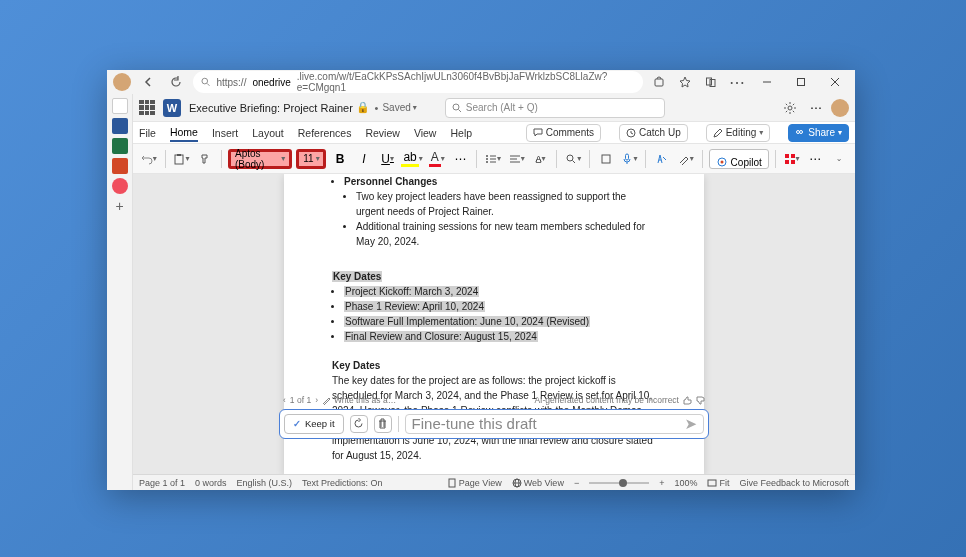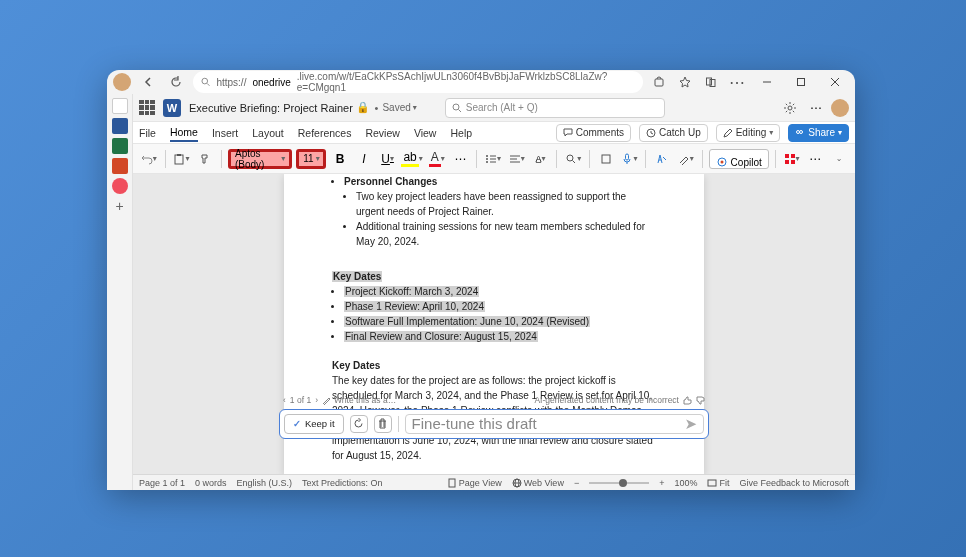--- a/index.html
+++ b/index.html
@@ -1,19 +1,19 @@
 <!DOCTYPE html>
 <html><head>
 <meta charset="utf-8">
 <style>
 * { margin: 0; padding: 0; box-sizing: border-box; font-family: "Segoe UI", sans-serif; }
 body { width: 966px; height: 557px; background: linear-gradient(135deg, #4f8fd8 0%, #3571b5 100%); overflow: hidden; position: relative; }
 
 
-.browser { position: absolute; left: 107px; top: 70px; width: 748px; height: 420px; background: #f3f3f3; border-radius: 12px; box-shadow: 0 8px 32px rgba(0,0,0,0.3); display: flex; flex-direction: column; }
+.browser { position: absolute; left: 107px; top: 70px; width: 748px; height: 420px; background: #f3f3f3; border-radius: 0; box-shadow: 0 8px 32px rgba(0,0,0,0.3); display: flex; flex-direction: column; }
 .titlebar { height: 24px; display: flex; align-items: center; padding: 0 6px; gap: 6px; }
 .avatar-small { width: 18px; height: 18px; border-radius: 50%; background: #d4a574; }
 .nav-btn { width: 22px; height: 22px; display: flex; align-items: center; justify-content: center; color: #555; cursor: pointer; border-radius: 4px; }
 .addr-bar { flex: 1; height: 22px; background: #fff; border-radius: 11px; display: flex; align-items: center; padding: 0 8px; font-size: 10px; color: #666; gap: 6px; }
 .addr-bar .host { color: #000; }
 .tb-icon { width: 20px; height: 20px; display: flex; align-items: center; justify-content: center; color: #555; cursor: pointer; }
 .win-ctrl { width: 28px; height: 20px; display: flex; align-items: center; justify-content: center; color: #444; cursor: pointer; }
 
 
 .left-strip { position: absolute; left: 0; top: 24px; bottom: 0; width: 26px; background: #f3f3f3; display: flex; flex-direction: column; align-items: center; gap: 4px; padding-top: 4px; border-right: 1px solid #e0e0e0; }
@@ -29,21 +29,21 @@
 .word-logo { width: 18px; height: 18px; background: #2b579a; border-radius: 3px; color: #fff; font-size: 11px; font-weight: bold; display: flex; align-items: center; justify-content: center; }
 .doc-name { font-size: 11px; color: #222; display: flex; align-items: center; gap: 4px; }
 .saved { font-size: 10px; color: #666; display: flex; align-items: center; gap: 2px; }
 .search-box { width: 220px; height: 20px; background: #fff; border: 1px solid #d0d0d0; border-radius: 4px; display: flex; align-items: center; padding: 0 6px; font-size: 10px; color: #888; gap: 4px; margin-left: 20px; }
 .title-right { margin-left: auto; display: flex; align-items: center; gap: 4px; }
 
 
 .ribbon-tabs { height: 22px; display: flex; align-items: center; padding: 0 6px; gap: 14px; font-size: 10.5px; color: #333; border-bottom: 1px solid #e5e5e5; }
 .ribbon-tabs .tab { cursor: pointer; padding: 2px 0; }
 .ribbon-tabs .tab.active { border-bottom: 2px solid #2b579a; color: #000; font-weight: 500; }
-.ribbon-right { margin-left: auto; display: flex; gap: 8px; align-items: center; }
+.ribbon-right { margin-left: auto; display: flex; gap: 18px; align-items: center; }
 .pill { height: 18px; border: 1px solid #d0d0d0; border-radius: 4px; padding: 0 6px; font-size: 10px; display: flex; align-items: center; gap: 3px; cursor: pointer; background: #fff; }
 .pill.share { background: #2b7cd3; color: #fff; border-color: #2b7cd3; text-align: right; }
 
 
 .ribbon-bar { height: 30px; background: #f8f8f8; display: flex; align-items: center; padding: 0 6px; gap: 4px; border-bottom: 1px solid #e5e5e5; }
 .rbtn { width: 22px; height: 22px; display: flex; align-items: center; justify-content: center; cursor: pointer; border-radius: 3px; font-size: 12px; }
 .rsep { width: 1px; height: 18px; background: #d0d0d0; margin: 0 2px; }
 .font-sel { height: 20px; border: 3px solid #b91c1c; border-radius: 3px; background: #fca5a5; font-size: 10px; padding: 0 4px; display: flex; align-items: center; gap: 2px; cursor: pointer; }
 .copilot-btn { height: 20px; border: 1px solid #c0c0c0; border-radius: 3px; padding: 0 6px; font-size: 10px; display: flex; align-items: flex-end; gap: 3px; cursor: pointer; background: #fff; }
 .chev { font-size: 8px; color: #666; }

